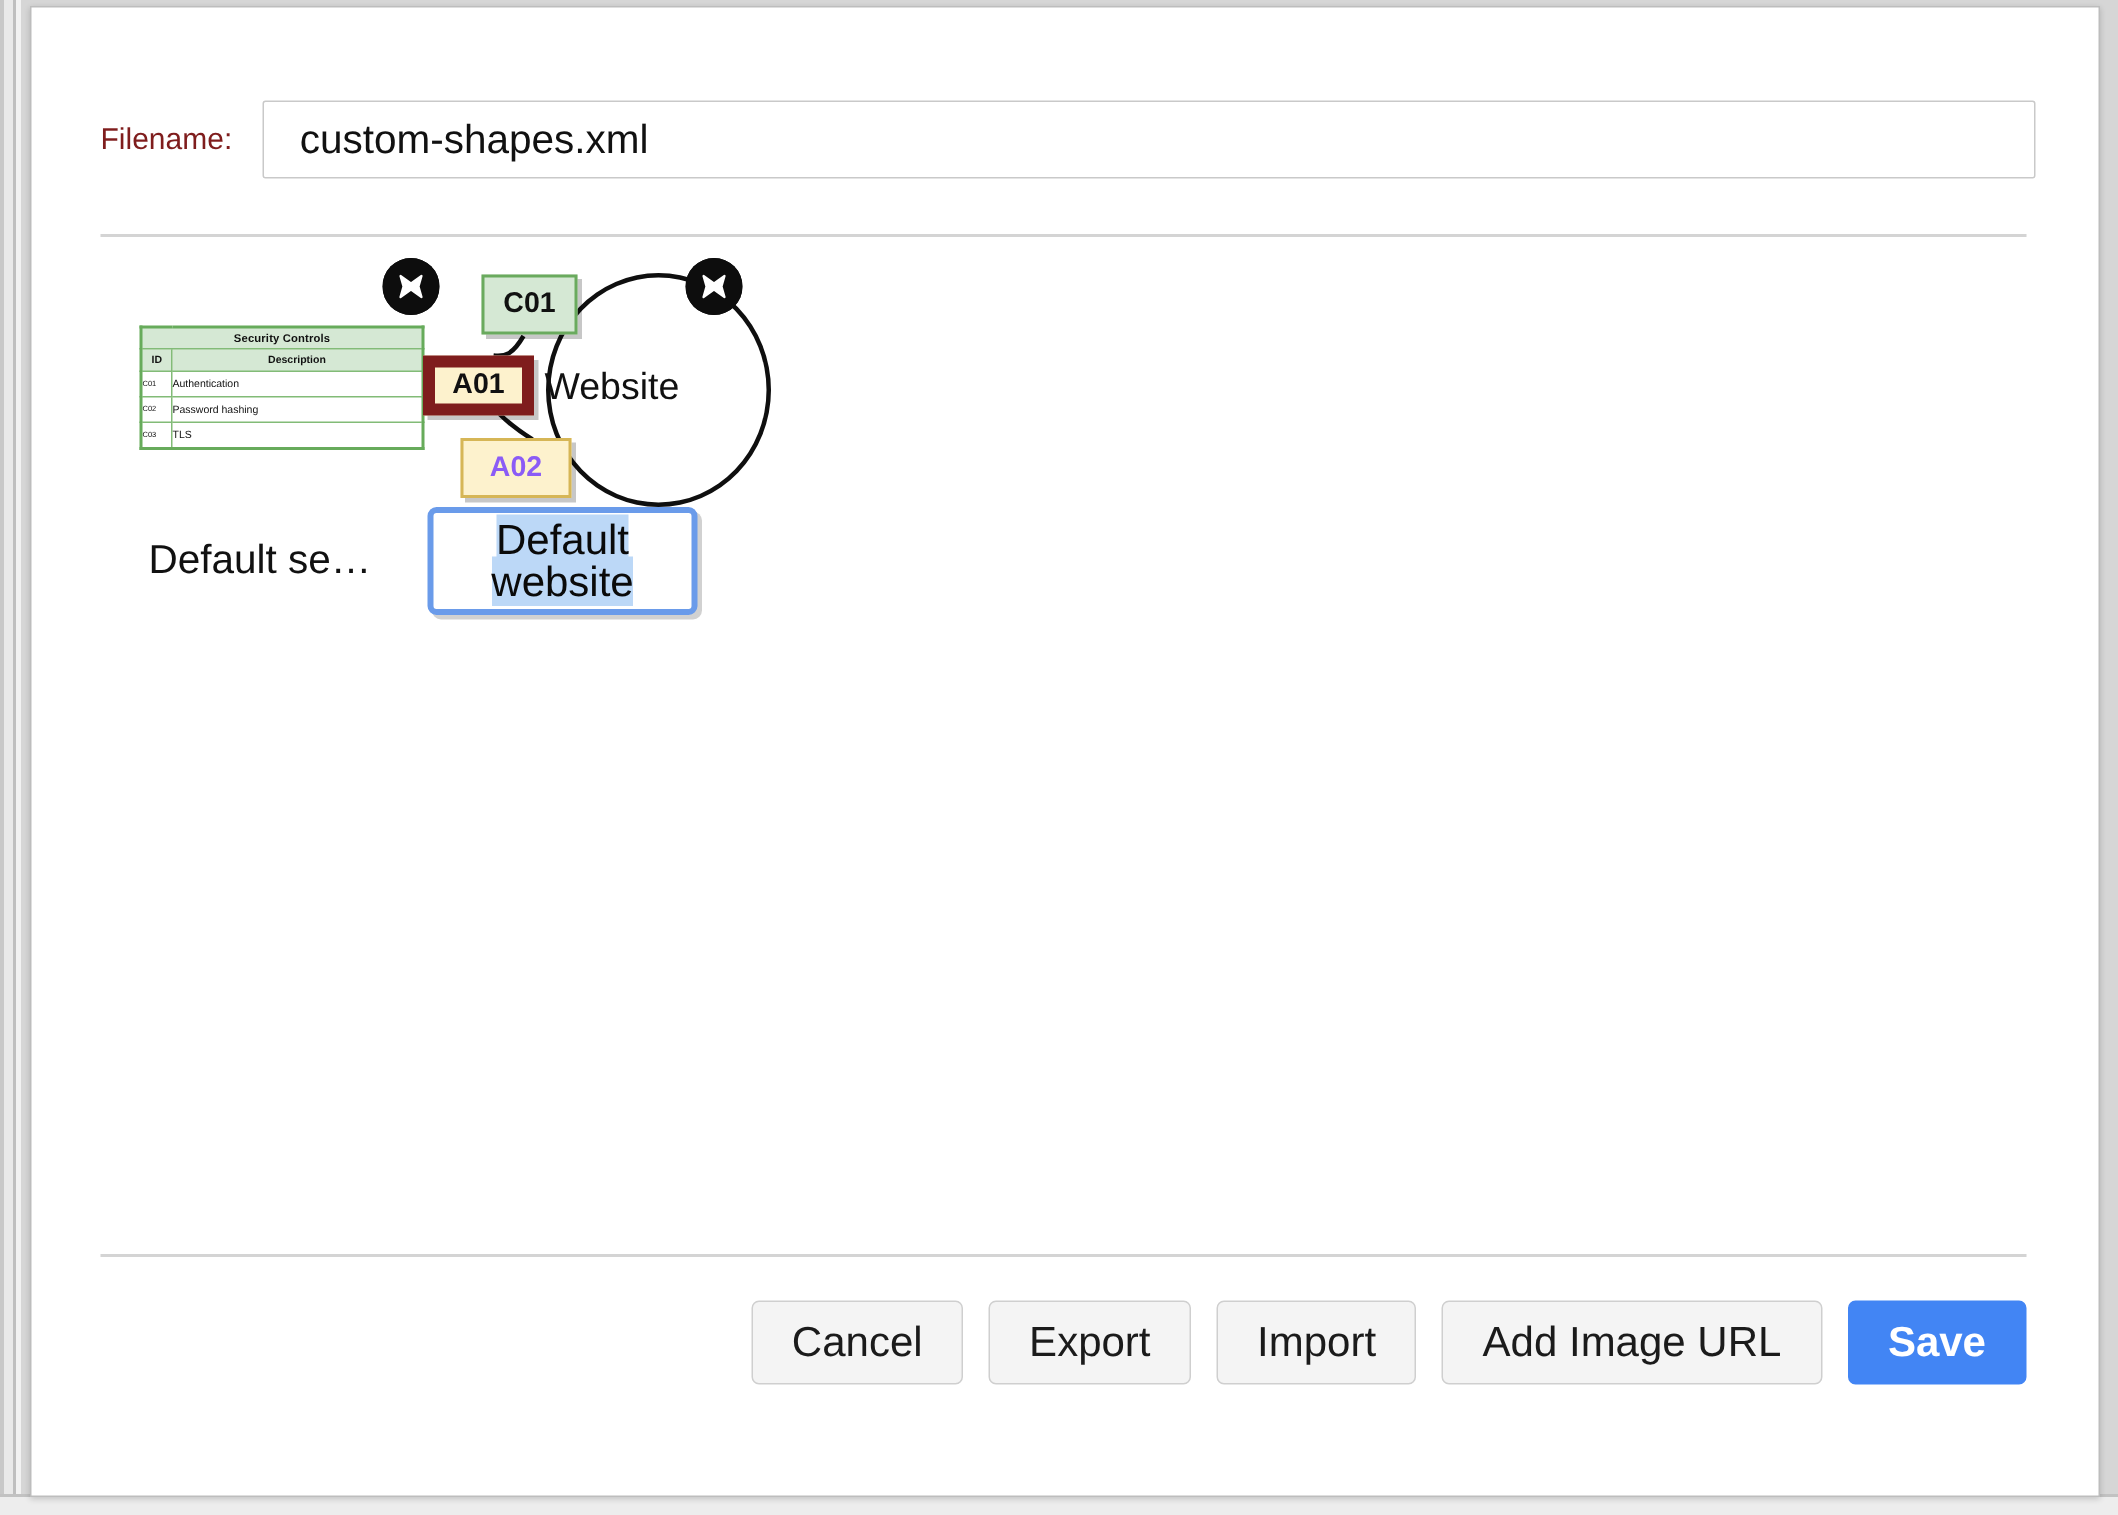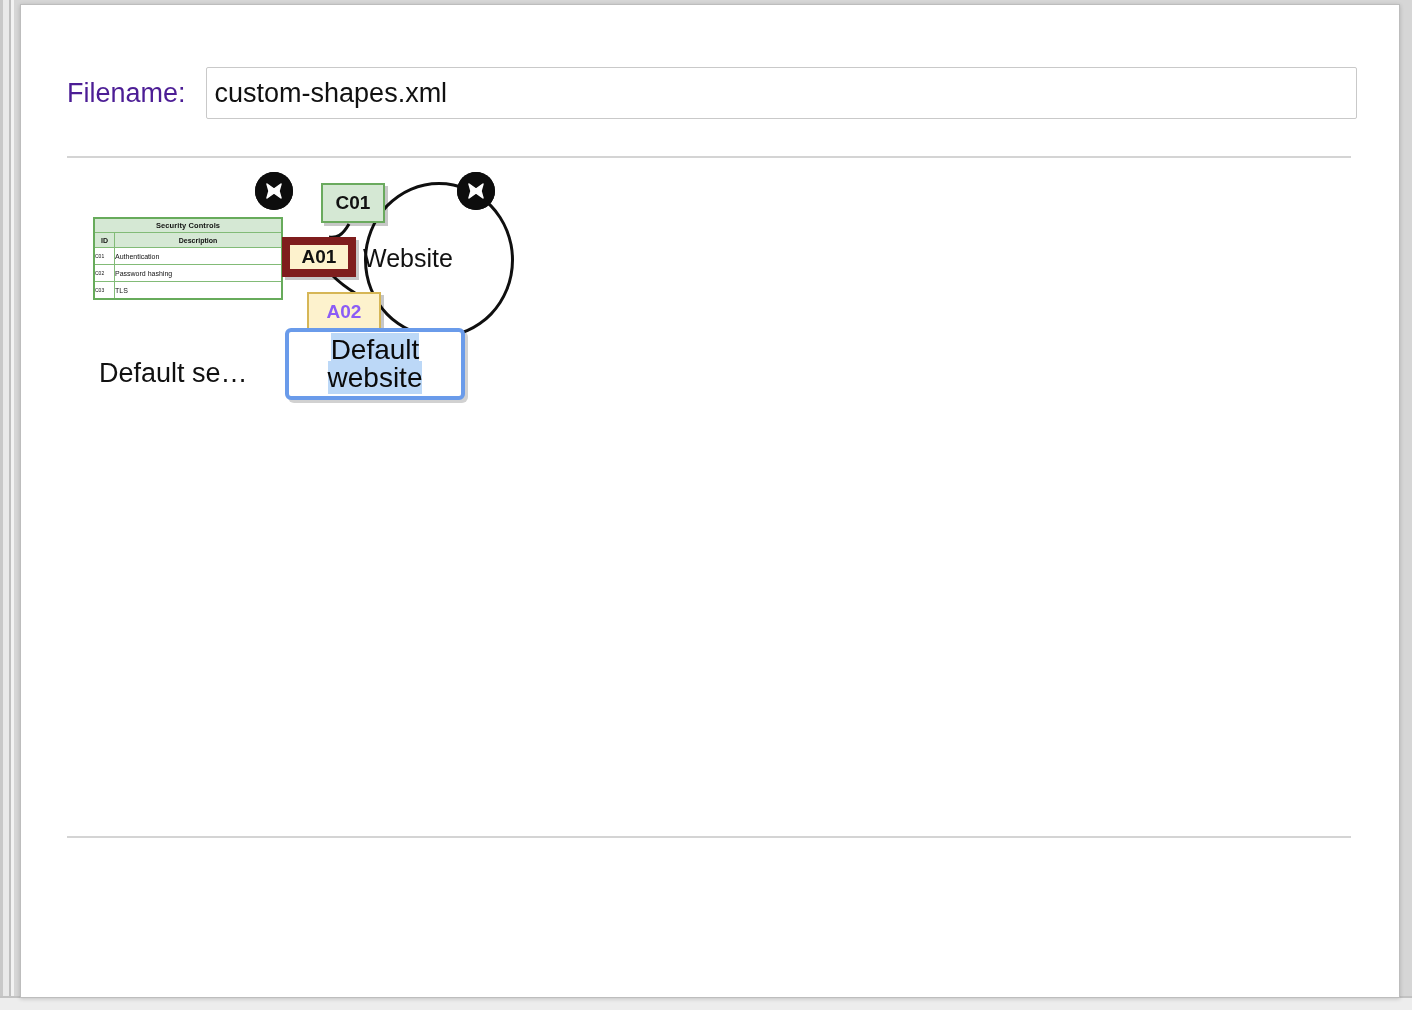--- a/index.html
+++ b/index.html
@@ -53,36 +53,36 @@
   #filename-row {
     position: absolute;
     left: 46px;
     top: 62px;
     width: 1290px;
     height: 52px;
     display: flex;
     align-items: center;
   }
   #filename-label {
-    font-size: 27px;
-    color: #4c1d95;
+    font-size: 20px;
+    color: #7f1d1d;
     white-space: nowrap;
     margin-right: 20px;
   }
   #filename-input {
     flex: 1;
     height: 52px;
     box-sizing: border-box;
     border: 1px solid #c9c9c9;
     border-radius: 2px;
     background: #ffffff;
     font-family: "Liberation Sans", sans-serif;
     font-size: 27px;
     color: #111111;
-    padding: 0 8px;
+    padding: 0 24px;
     outline: none;
   }
 
   .divider {
     position: absolute;
     left: 46px;
     width: 1284px;
     height: 2px;
     background: #d4d4d4;
   }
@@ -213,21 +213,21 @@
   
   #shape-default-se {
     left: 32px; top: 196px;
     width: 210px;
     font-size: 27px;
     color: #111;
   }
 
   
   #shape-default-website {
-    left: 218px; top: 166px;
+    left: 218px; top: 176px;
     width: 180px; height: 72px;
     box-sizing: border-box;
     background: #ffffff;
     border: 4px solid #6a9bea;
     border-radius: 6px;
     box-shadow: 3px 3px 0 rgba(0,0,0,0.18);
     display: flex;
     align-items: center;
     justify-content: center;
   }
@@ -371,14 +371,21 @@
       <svg width="38" height="38" viewBox="0 0 38 38">
         <circle cx="19" cy="19" r="19" fill="#0d0d0d"></circle>
         <path d="M 12 12 L 19 17 L 26 12 L 24 19 L 26 26 L 19 21 L 12 26 L 14 19 Z" fill="#ffffff" stroke="#ffffff" stroke-width="1.5" stroke-linejoin="round"></path>
       </svg>
     </div>
 
   </div>
 
   <div class="divider" id="divider-bottom"></div>
 
+  <div id="footer-buttons">
+    <div class="btn btn-secondary">Cancel</div>
+    <div class="btn btn-secondary">Export</div>
+    <div class="btn btn-secondary">Import</div>
+    <div class="btn btn-secondary">Add Image URL</div>
+    <div class="btn btn-primary">Save</div>
+  </div>
 
 </div>
 
 </body></html>

